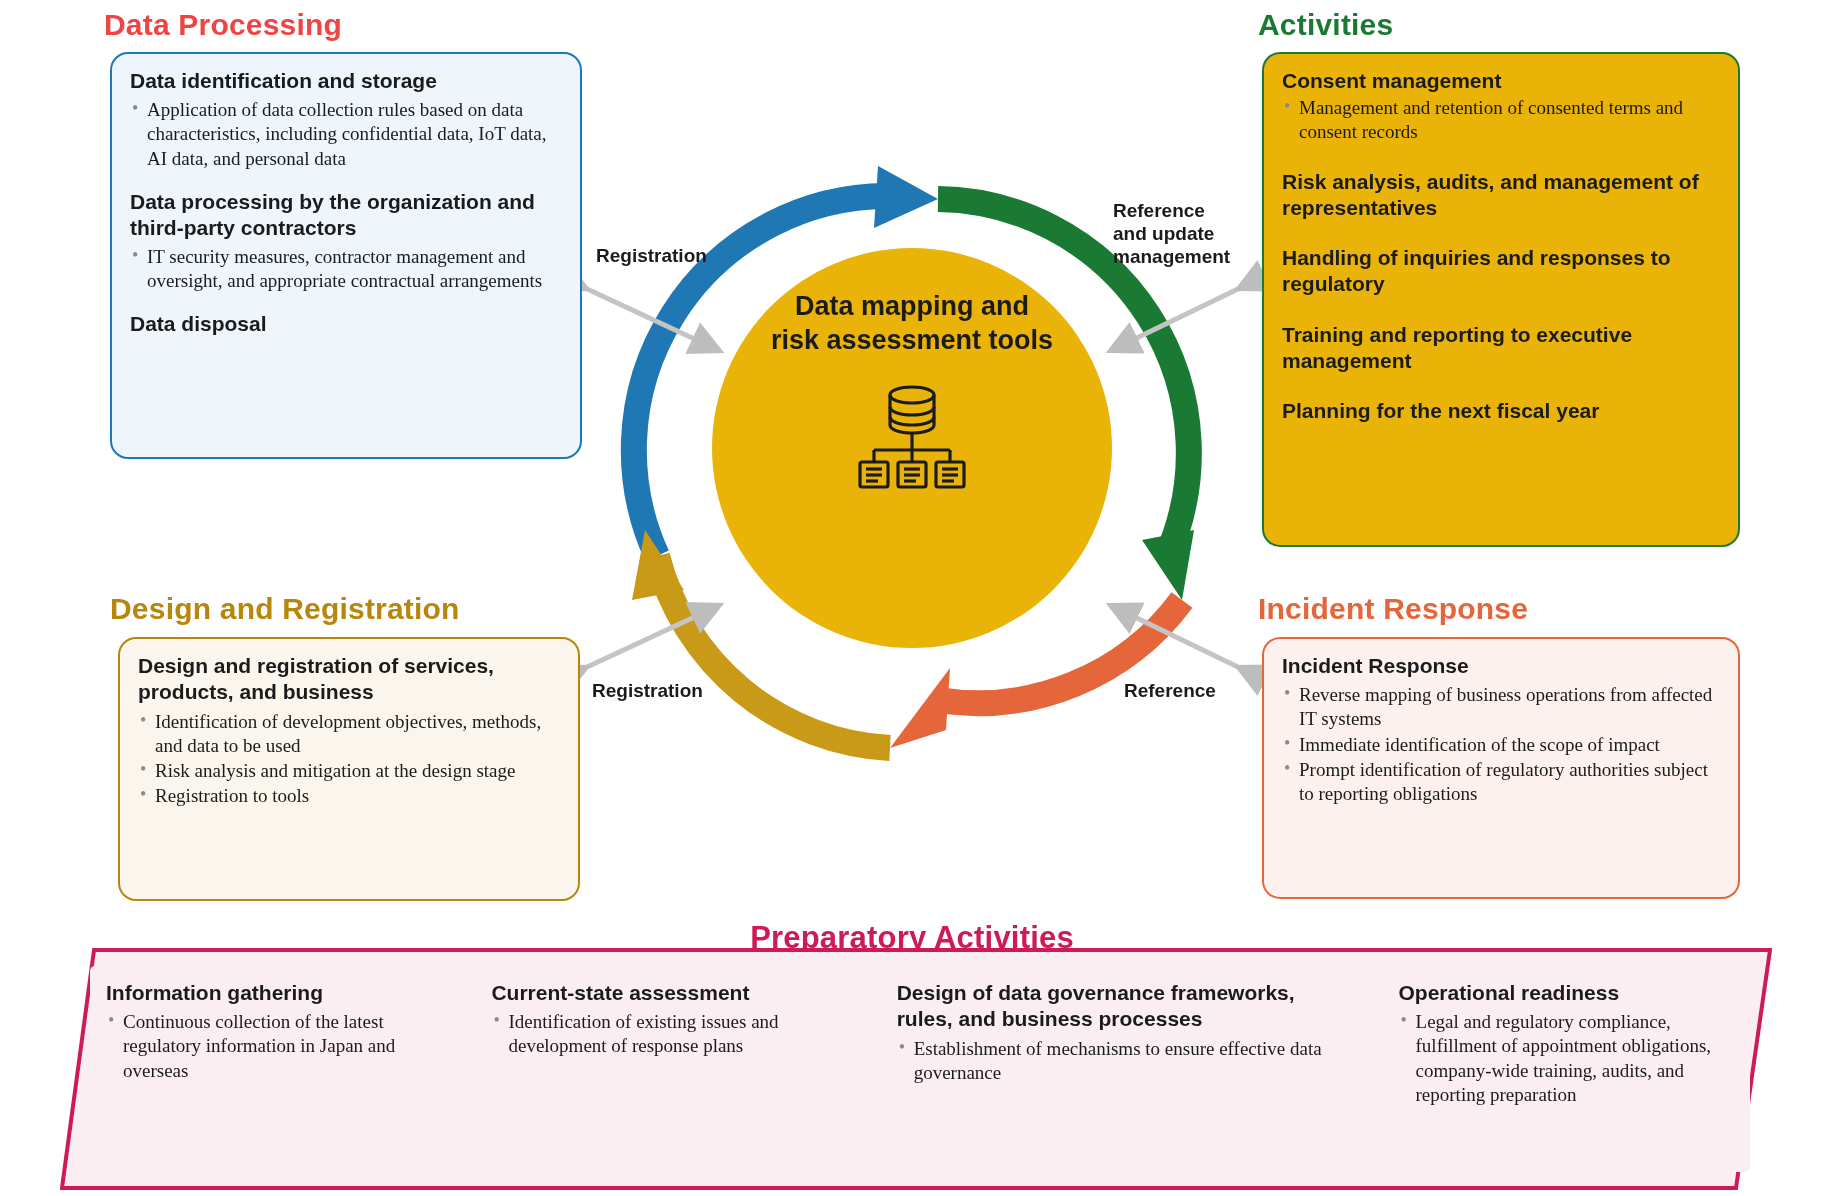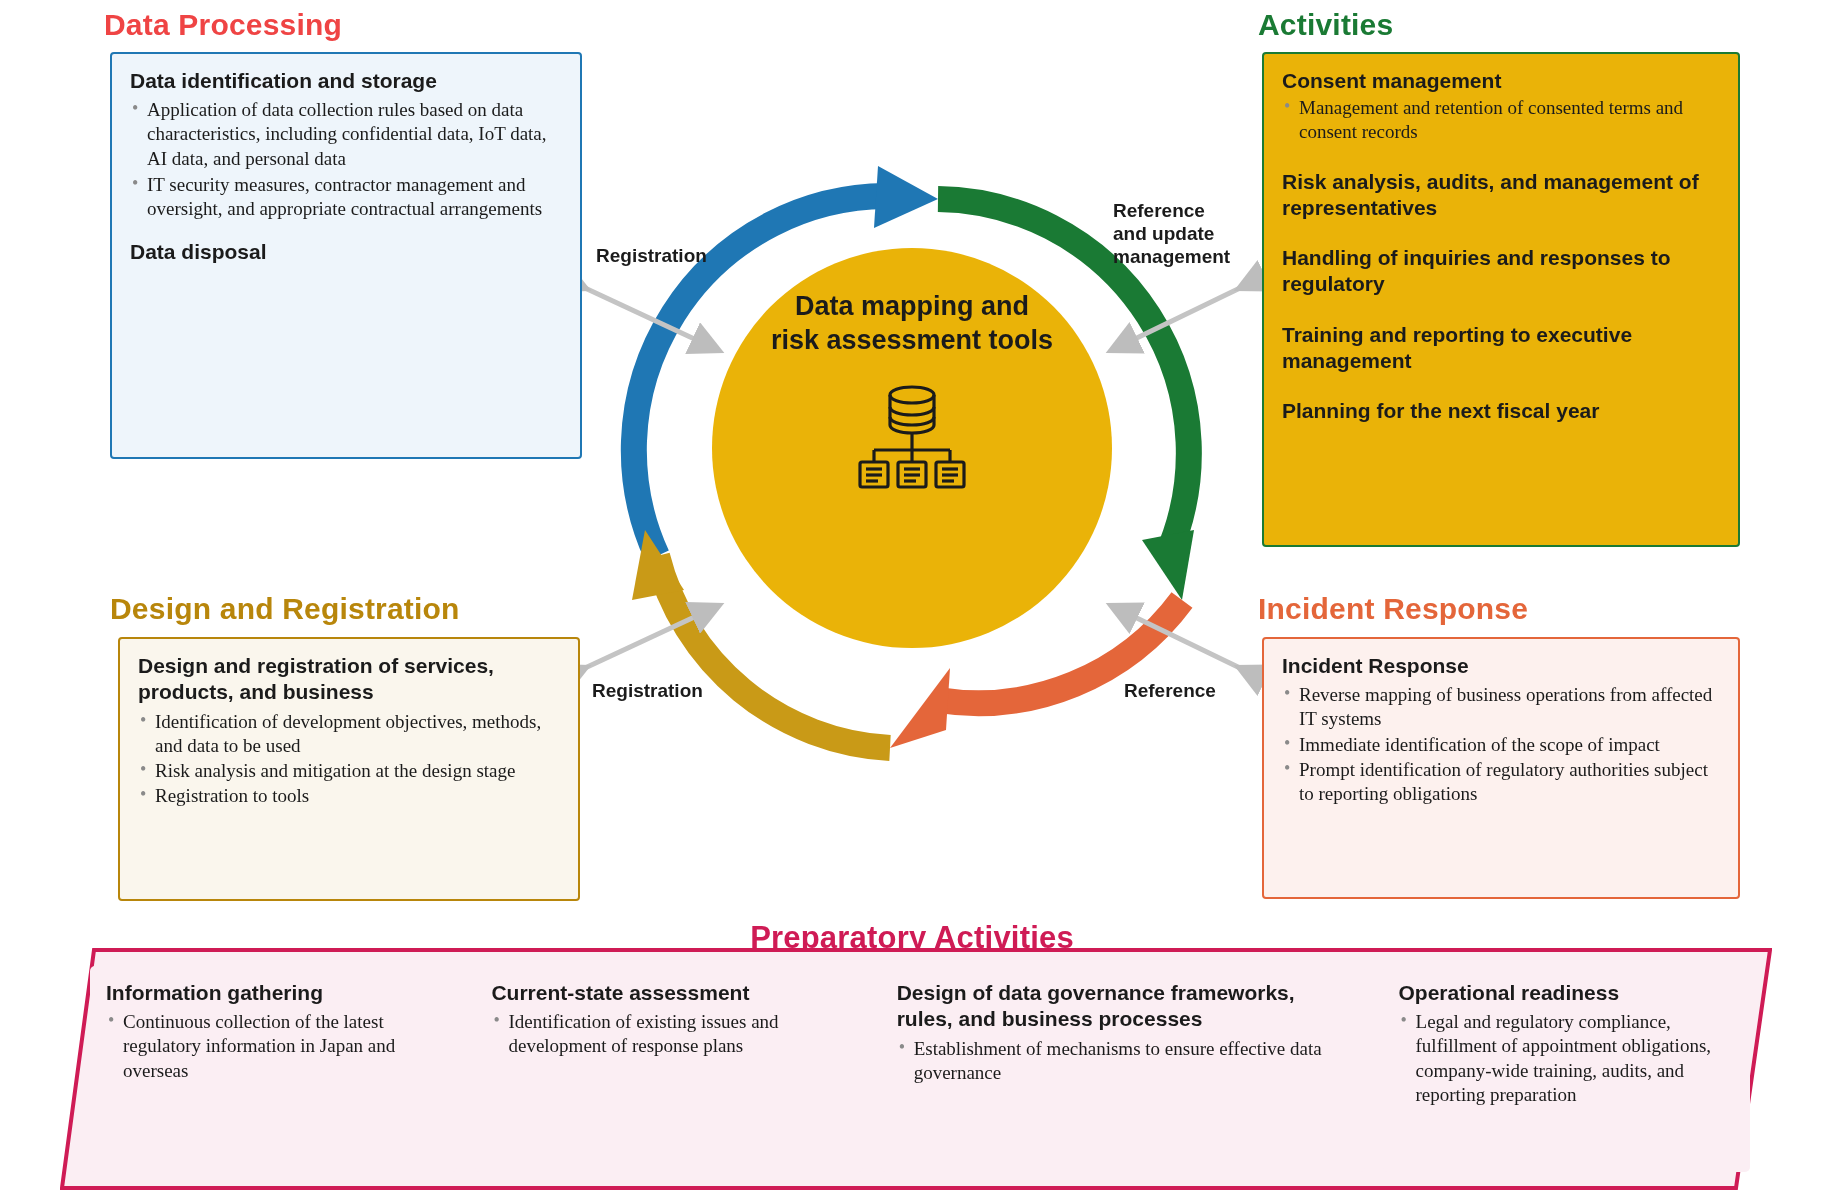--- a/index.html
+++ b/index.html
@@ -17,21 +17,21 @@
 
   .sec-title {
     position: absolute;
     font-size: 30px;
     font-weight: bold;
     letter-spacing: .2px;
     white-space: nowrap;
   }
   .panel {
     position: absolute;
-    border-radius: 4px;
+    border-radius: 18px;
     border: 2px solid #be185d;
     background: #fff;
   }
   .panel-inner { padding: 14px 18px 16px 18px; }
 
   .h {
     font-size: 21px;
     font-weight: bold;
     line-height: 1.25;
     margin: 0 0 4px 0;
@@ -224,20 +224,21 @@
     </div>
   </div>
 
   <div class="sec-title" id="title-data-processing">Data Processing</div>
   <div class="panel" id="panel-data-processing">
     <div class="panel-inner">
       <div class="h">Data identification and storage</div>
       <ul class="bullets">
         <li>Application of data collection rules based on data characteristics, including confidential data, IoT data, AI data, and personal data</li>
       </ul>
+      <div class="h spaced">Data processing by the organization and third-party contractors</div>
       <ul class="bullets">
         <li>IT security measures, contractor management and oversight, and appropriate contractual arrangements</li>
       </ul>
       <div class="h spaced">Data disposal</div>
     </div>
   </div>
 
   <div class="sec-title" id="title-operations">Activities</div>
   <div class="panel" id="panel-operations">
     <div class="panel-inner">

